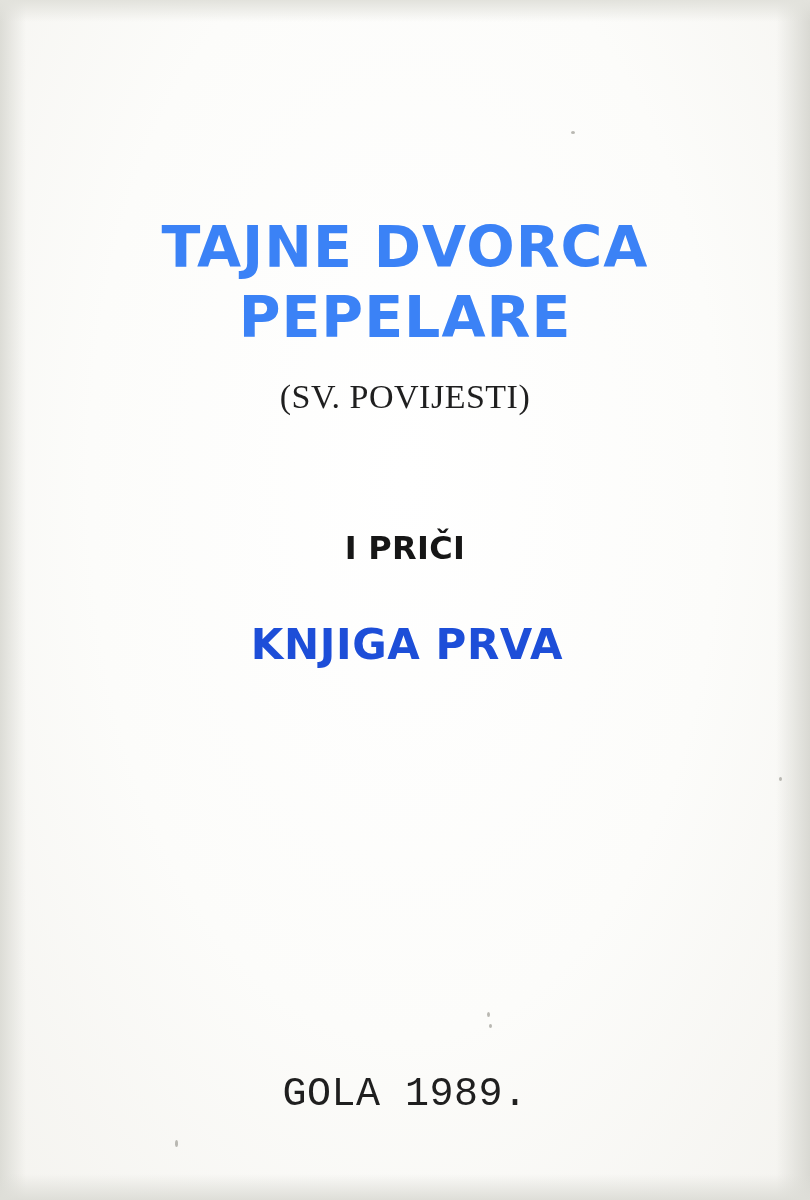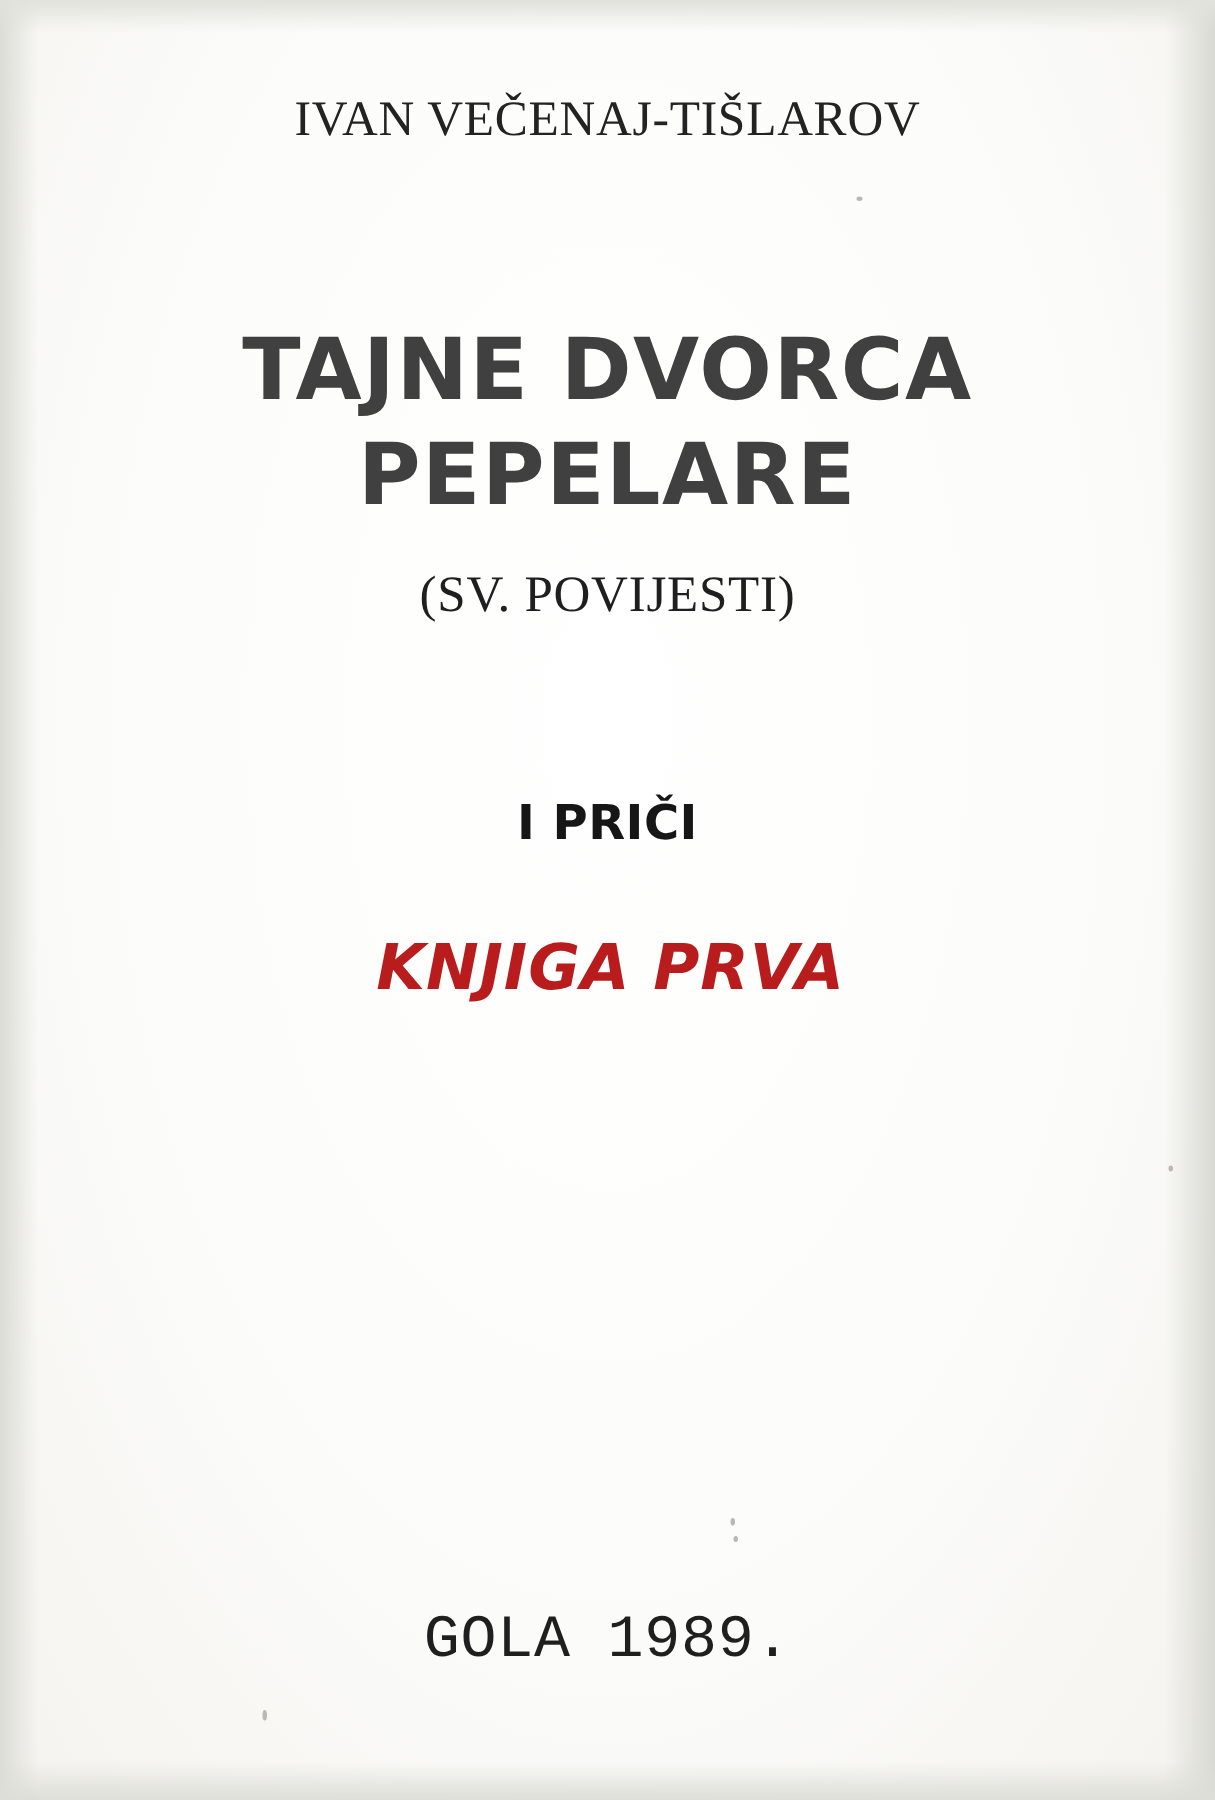--- a/index.html
+++ b/index.html
@@ -80,21 +80,21 @@
     position: absolute;
     top: 212px;
     left: 0; right: 0;
   }
   .title-line {
     font-family: "DejaVu Sans", sans-serif;
     font-weight: 700;
     font-size: 57px;
     line-height: 70px;
     letter-spacing: 1px;
-    color: #404040;
+    color: #3b82f6;
   }
 
   .subtitle {
     position: absolute;
     top: 378px;
     left: 0; right: 0;
     font-family: "Liberation Serif", serif;
     font-size: 34px;
     letter-spacing: 0.5px;
     color: #1f1f1f;
@@ -113,22 +113,21 @@
   }
 
   .volume {
     position: absolute;
     top: 620px;
     left: 4px; right: 0;
     font-family: "DejaVu Sans", sans-serif;
     font-weight: 700;
     font-size: 42px;
     letter-spacing: 0.6px;
-    color: #b91c1c;
-    font-style: italic;
+    color: #1d4ed8;
   }
 
   .imprint {
     position: absolute;
     top: 1072px;
     left: 0; right: 0;
     font-family: Liberation Mono, monospace;
     font-size: 40px;
     letter-spacing: 0.5px;
     color: #1f1f1f;
@@ -154,21 +153,20 @@
   <div class="edge-bottom"></div>
 
   <div class="speck" style="left:487px; top:1012px; width:3px; height:5px;"></div>
   <div class="speck" style="left:489px; top:1024px; width:3px; height:4px;"></div>
   <div class="speck" style="left:175px; top:1140px; width:3px; height:7px;"></div>
   <div class="speck" style="left:571px; top:131px; width:4px; height:3px;"></div>
   <div class="speck" style="left:779px; top:777px; width:3px; height:4px;"></div>
 
   <div class="content">
 
-    <div class="author">IVAN VEČENAJ-TIŠLAROV</div>
 
     <div class="title-block">
       <div class="title-line">TAJNE DVORCA</div>
       <div class="title-line">PEPELARE</div>
     </div>
 
     <div class="subtitle">(SV. POVIJESTI)</div>
 
     <div class="series">
       <div>I PRIČI</div>

